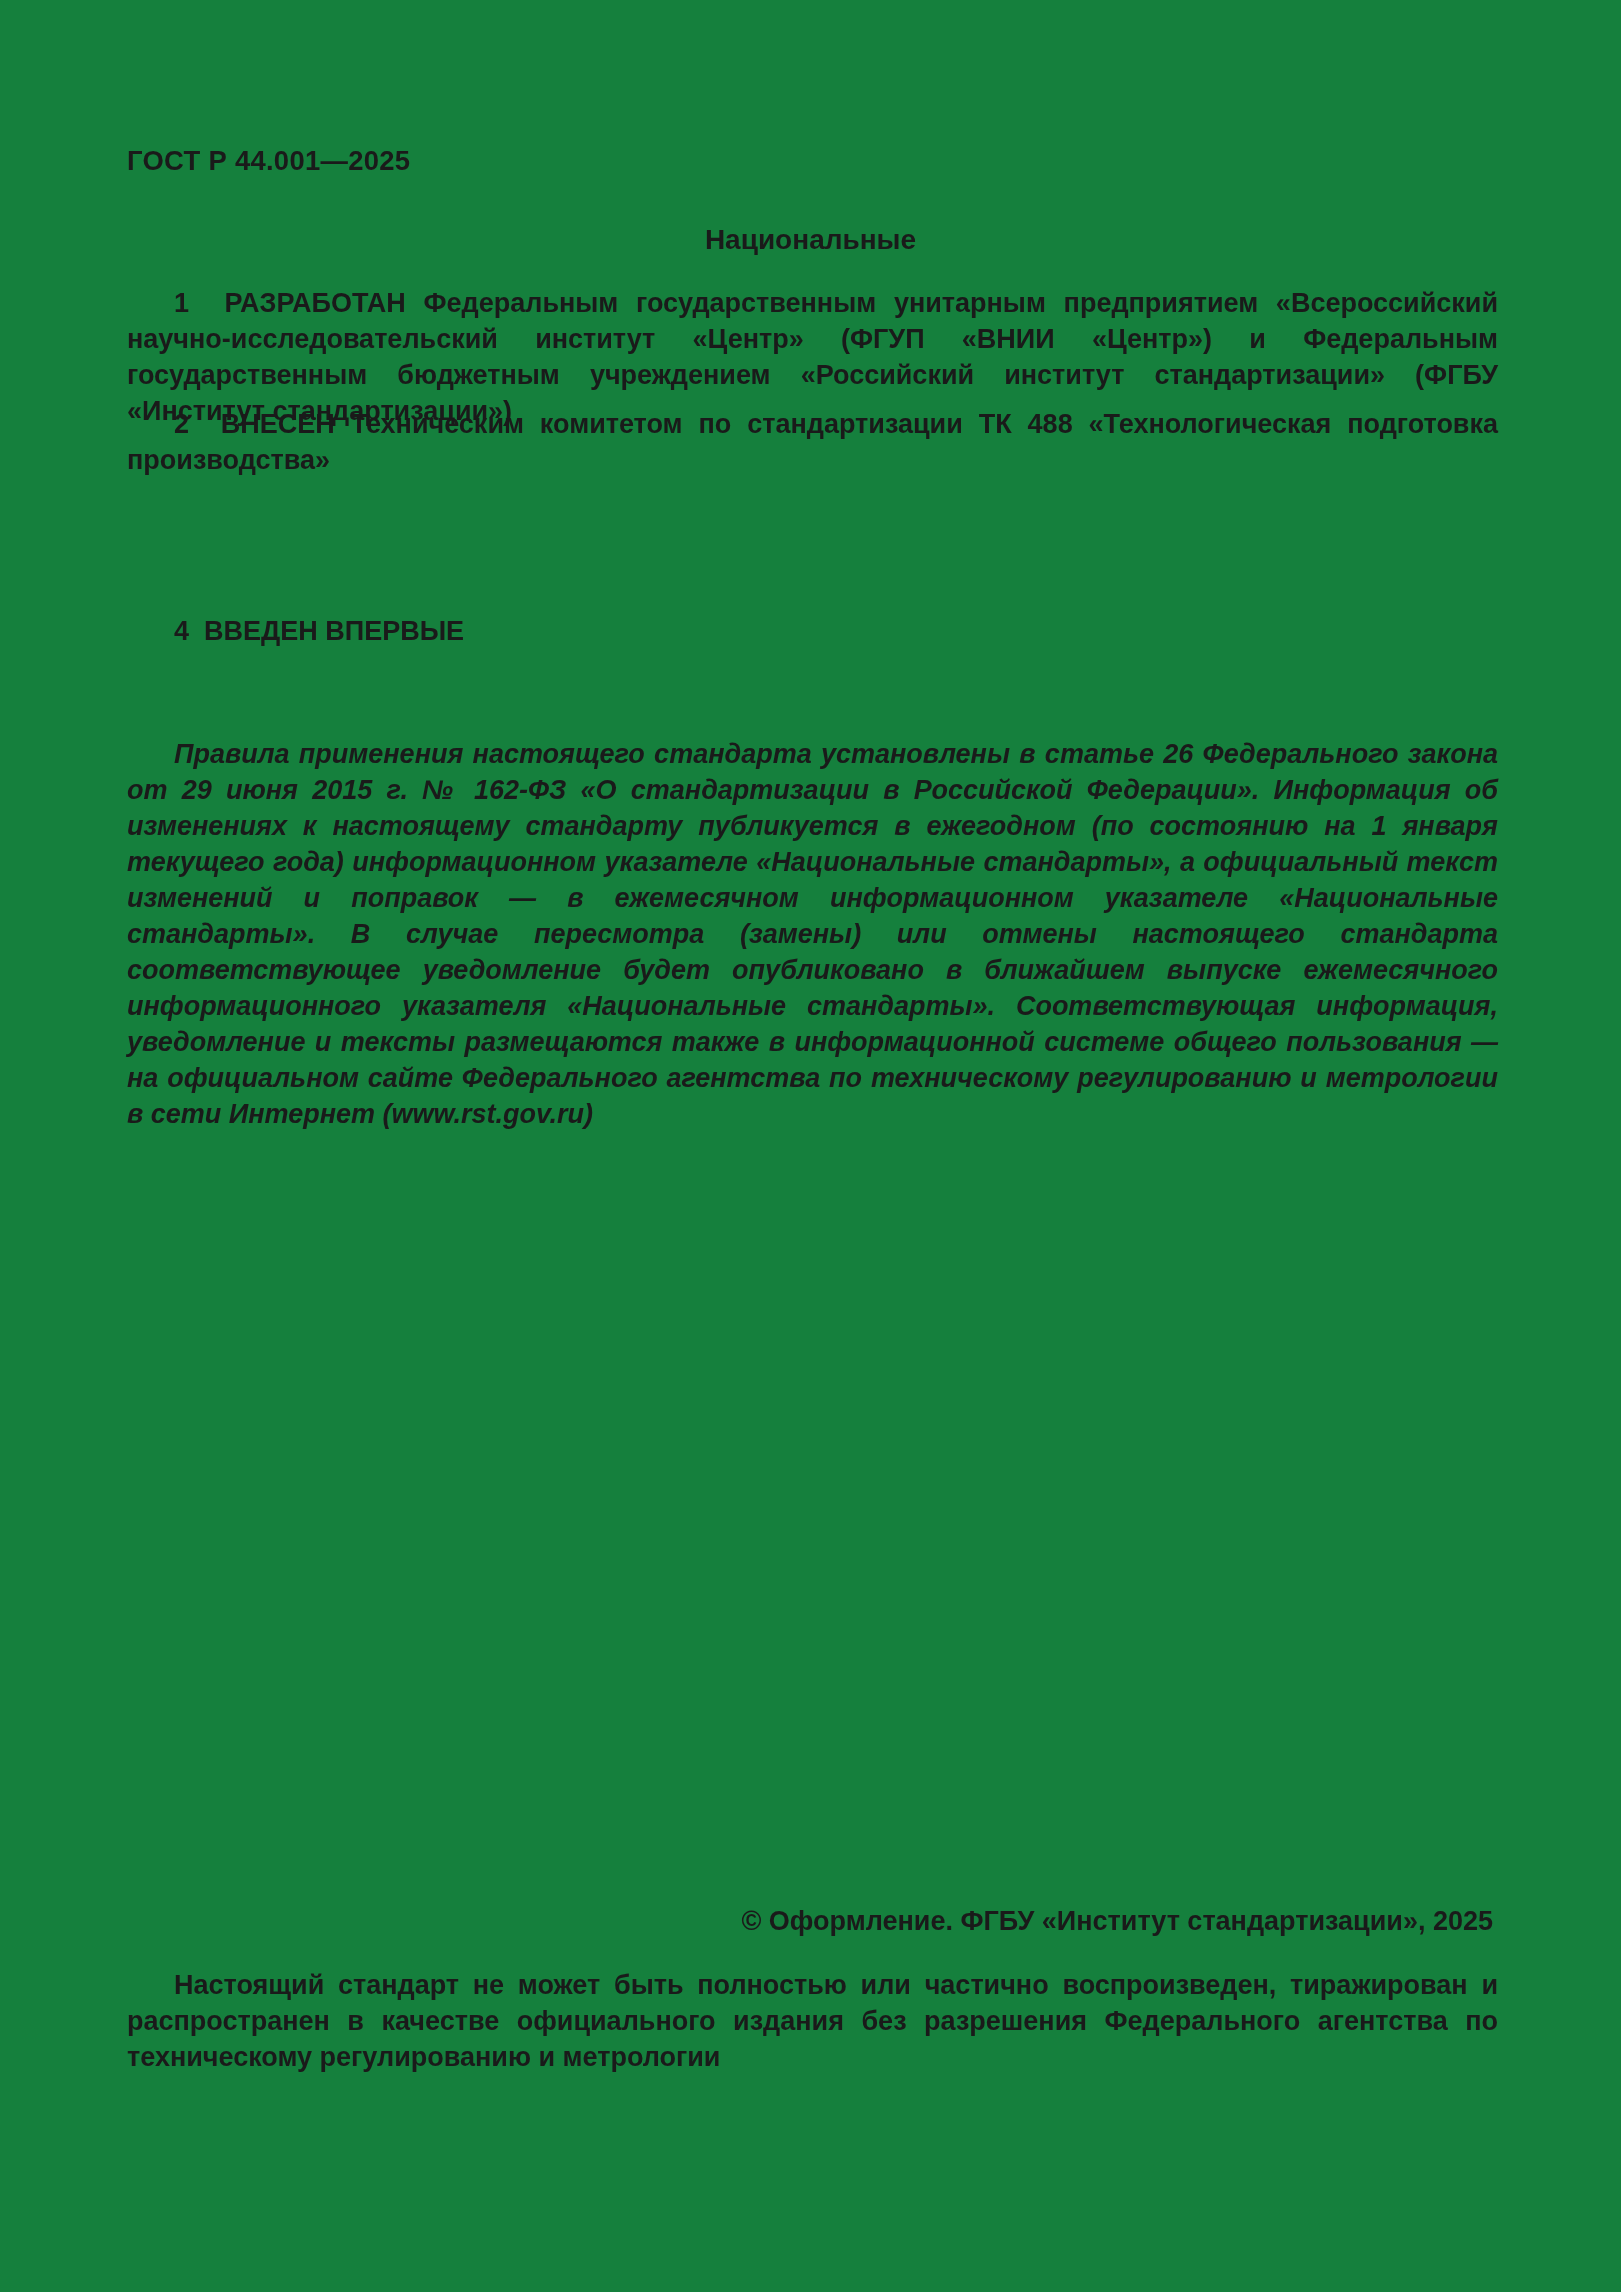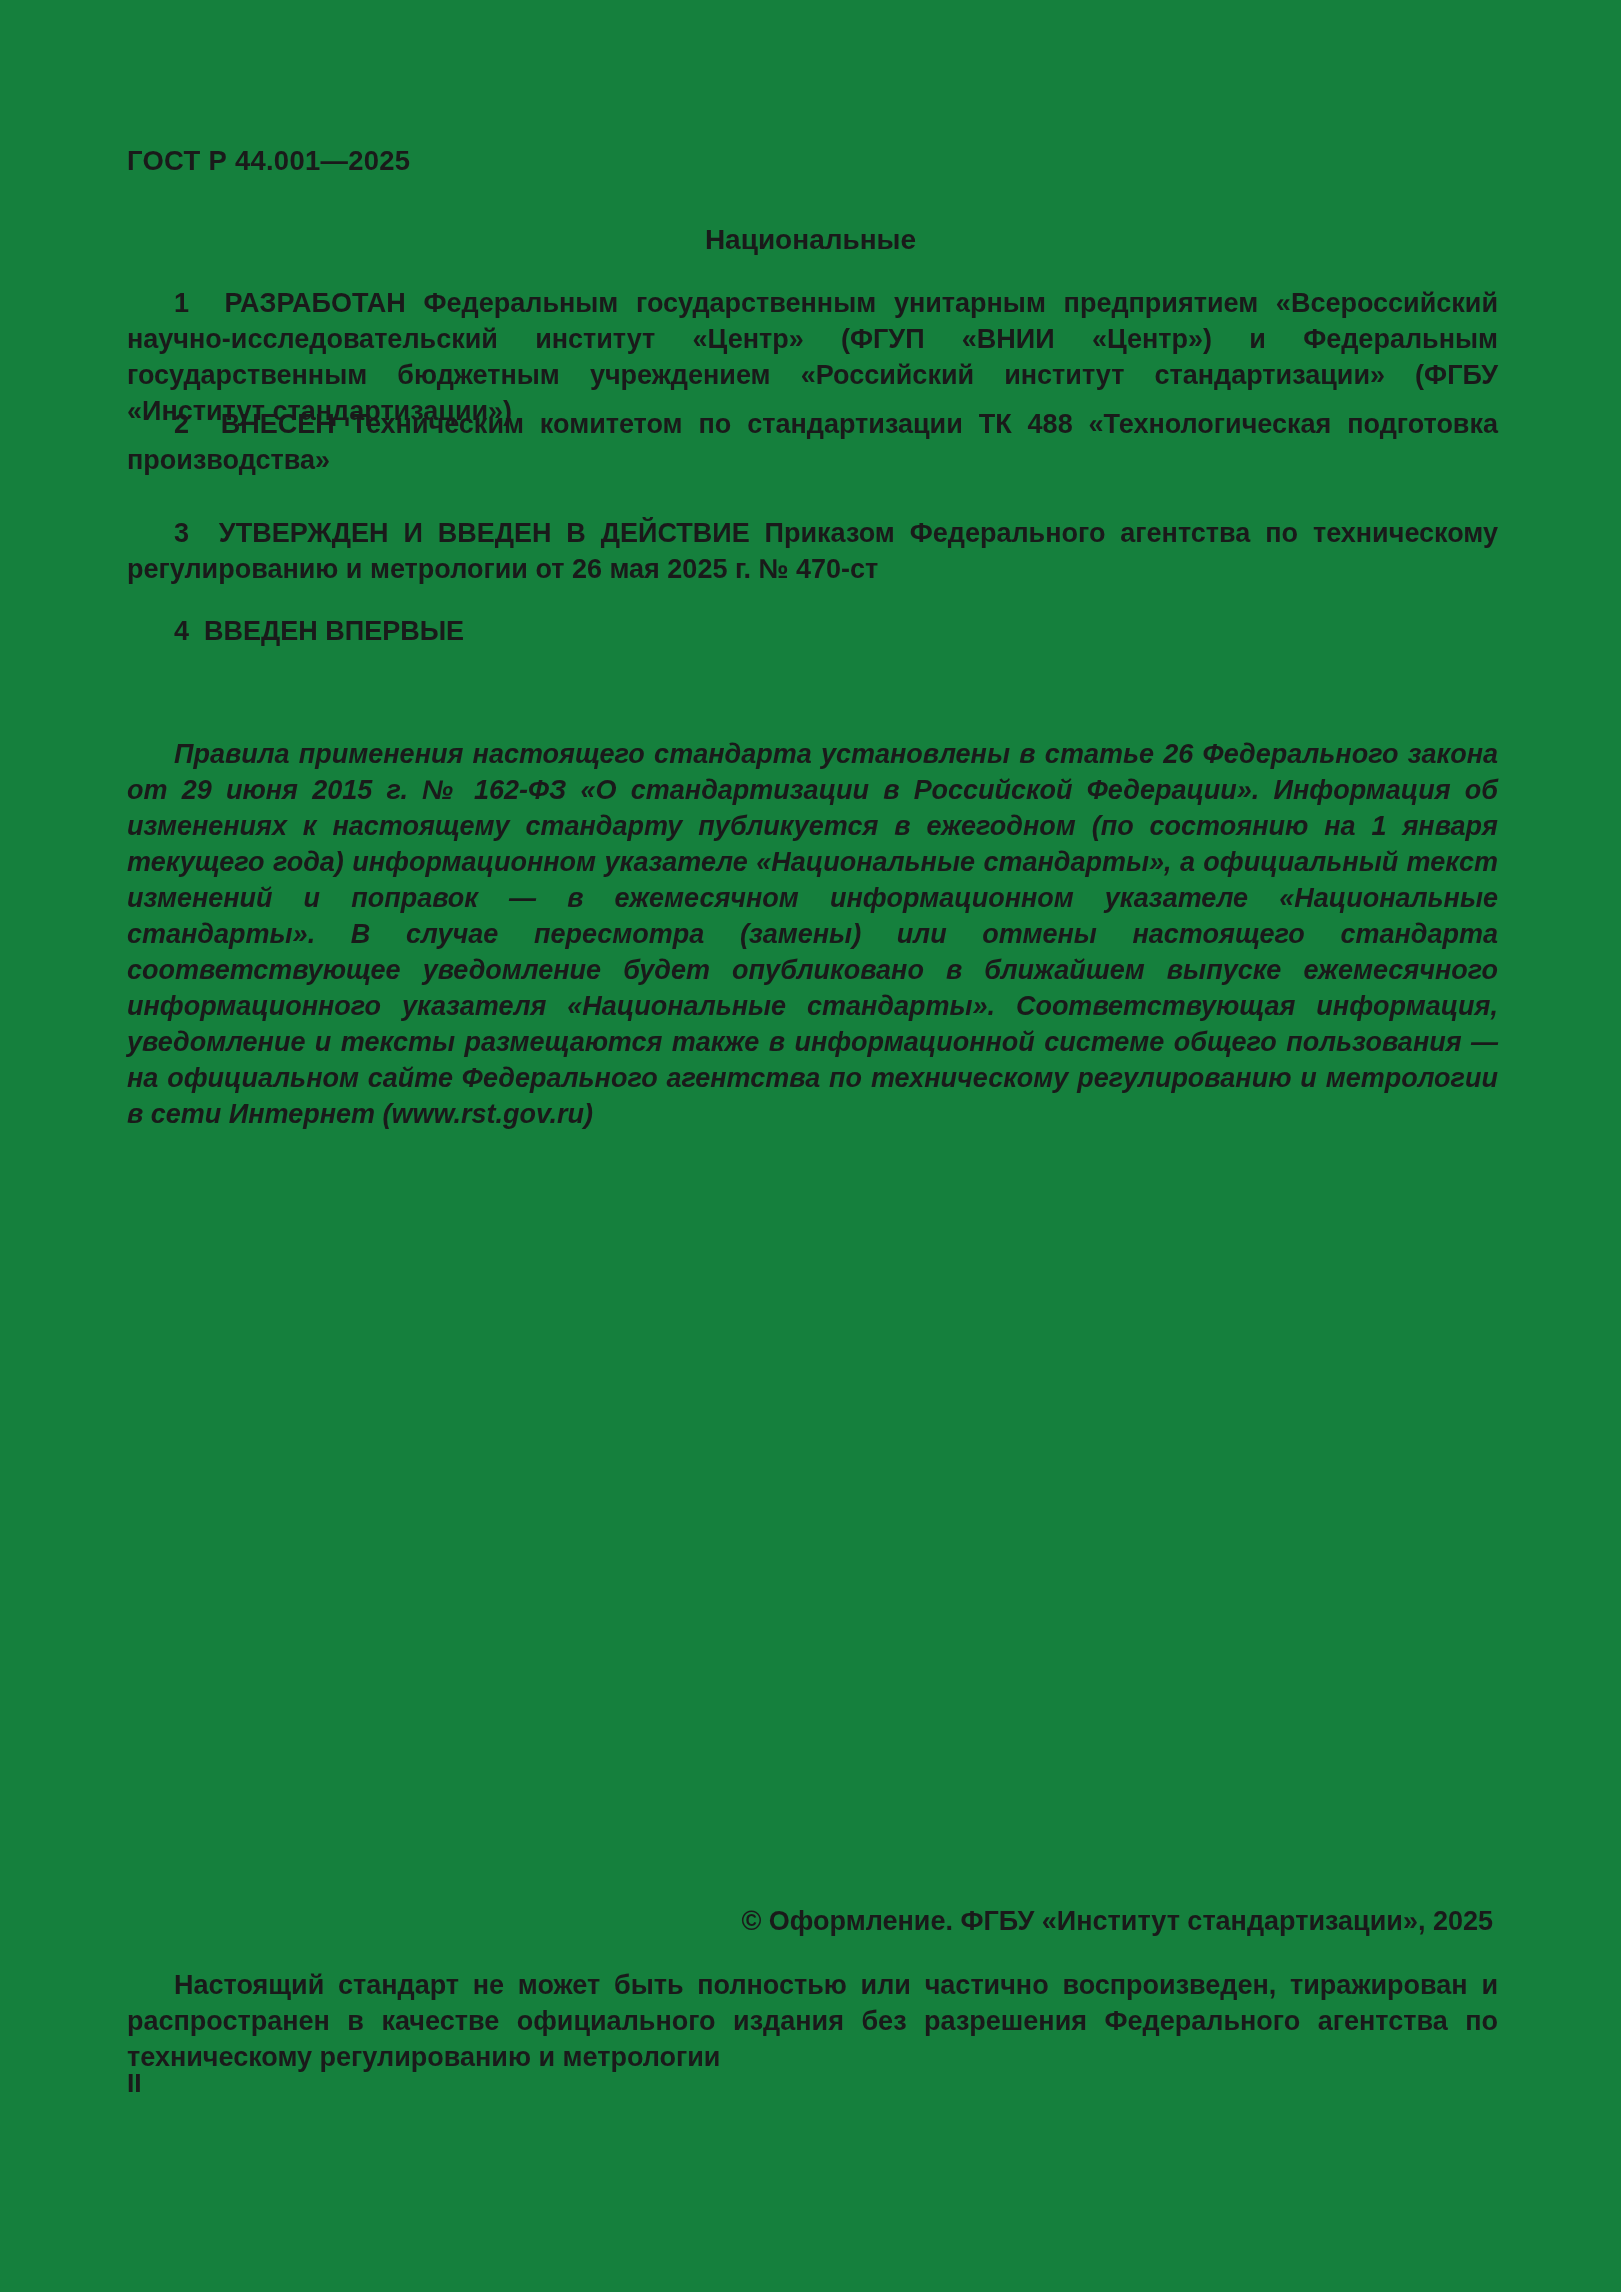--- a/index.html
+++ b/index.html
@@ -73,26 +73,24 @@
 <div class="page">
 
   <div class="abs doc-designation">ГОСТ Р 44.001—2025</div>
 
   <h1 class="abs doc-title">Национальные</h1>
 
   <p class="abs body-text item-1">1&nbsp; РАЗРАБОТАН Федеральным государственным унитарным предприятием «Всероссийский научно-исследовательский институт «Центр» (ФГУП «ВНИИ «Центр») и Федеральным государственным бюджетным учреждением «Российский институт стандартизации» (ФГБУ «Институт стандартизации»)</p>
 
   <p class="abs body-text item-2">2&nbsp; ВНЕСЕН Техническим комитетом по стандартизации ТК 488 «Технологическая подготовка производства»</p>
 
-  <p class="abs body-text item-3">3&nbsp; УТВЕРЖДЕН И ВВЕДЕН В ДЕЙСТВИЕ Приказом Федерального агентства по техническому регулированию и метрологии от 26 мая 2025 г. № 470-ст</p>
 
   <p class="abs body-text item-4">4&nbsp; ВВЕДЕН ВПЕРВЫЕ</p>
 
   <p class="abs body-text rules-block">Правила применения настоящего стандарта установлены в статье 26 Федерального закона от 29 июня 2015 г. № 162-ФЗ «О стандартизации в Российской Федерации». Информация об изменениях к настоящему стандарту публикуется в ежегодном (по состоянию на 1 января текущего года) информационном указателе «Национальные стандарты», а официальный текст изменений и поправок — в ежемесячном информационном указателе «Национальные стандарты». В случае пересмотра (замены) или отмены настоящего стандарта соответствующее уведомление будет опубликовано в ближайшем выпуске ежемесячного информационного указателя «Национальные стандарты». Соответствующая информация, уведомление и тексты размещаются также в информационной системе общего пользования — на официальном сайте Федерального агентства по техническому регулированию и метрологии в сети Интернет (www.rst.gov.ru)</p>
 
   <p class="abs copyright-line">© Оформление. ФГБУ «Институт стандартизации», 2025</p>
 
   <p class="abs body-text reproduction-block">Настоящий стандарт не может быть полностью или частично воспроизведен, тиражирован и распространен в качестве официального издания без разрешения Федерального агентства по техническому регулированию и метрологии</p>
 
-  <div class="abs page-number">II</div>
 
 </div>
 
 
 </body></html>

